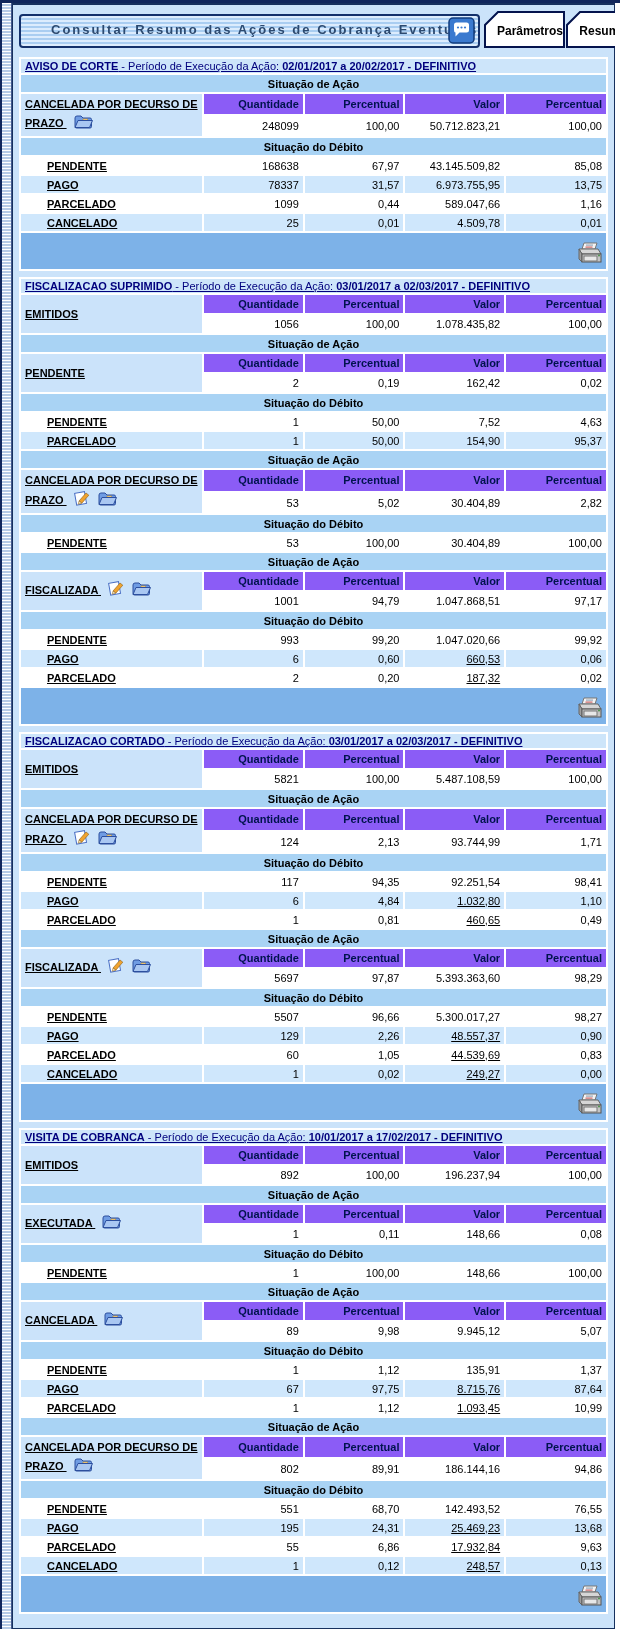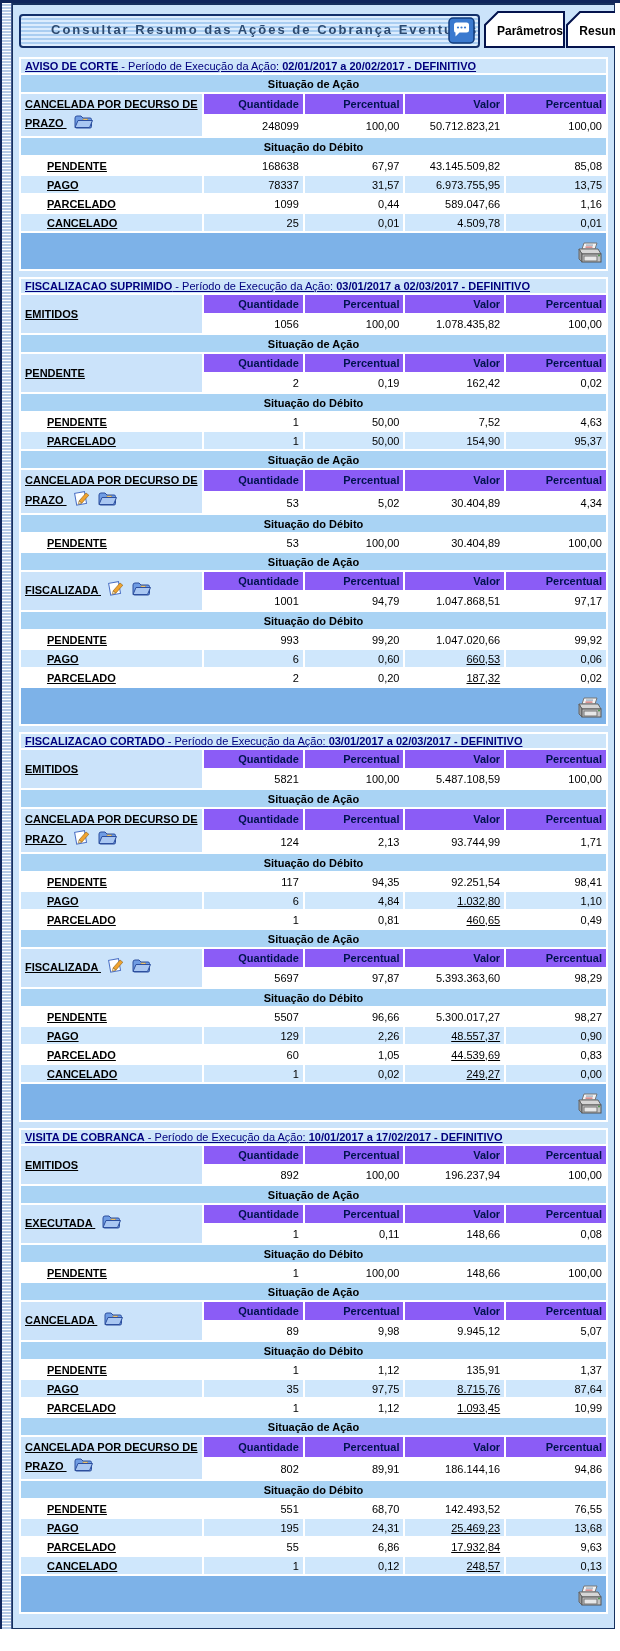--- a/index.html
+++ b/index.html
@@ -226,21 +226,21 @@
                   </svg></span></td>
               <th class="colh">Quantidade</th>
               <th class="colh">Percentual</th>
               <th class="colh">Valor</th>
               <th class="colh">Percentual</th>
             </tr>
             <tr>
               <td class="val">53</td>
               <td class="val">5,02</td>
               <td class="val">30.404,89</td>
-              <td class="val">4,34</td>
+              <td class="val">2,82</td>
             </tr>
             <tr>
               <td class="band" colspan="5">Situação do Débito</td>
             </tr>
             <tr class="dr dr0">
               <td class="row-label"><a class="lbl">PENDENTE</a></td>
               <td class="val">53</td>
               <td class="val">100,00</td>
               <td class="val">30.404,89</td>
               <td class="val">100,00</td>
@@ -529,21 +529,21 @@
             </tr>
             <tr class="dr dr0">
               <td class="row-label"><a class="lbl">PENDENTE</a></td>
               <td class="val">1</td>
               <td class="val">1,12</td>
               <td class="val">135,91</td>
               <td class="val">1,37</td>
             </tr>
             <tr class="dr dr1">
               <td class="row-label"><a class="lbl">PAGO</a></td>
-              <td class="val">35</td>
+              <td class="val">67</td>
               <td class="val">97,75</td>
               <td class="val"><a class="vlink">8.715,76</a></td>
               <td class="val">87,64</td>
             </tr>
             <tr class="dr dr0">
               <td class="row-label"><a class="lbl">PARCELADO</a></td>
               <td class="val">1</td>
               <td class="val">1,12</td>
               <td class="val"><a class="vlink">1.093,45</a></td>
               <td class="val">10,99</td>

